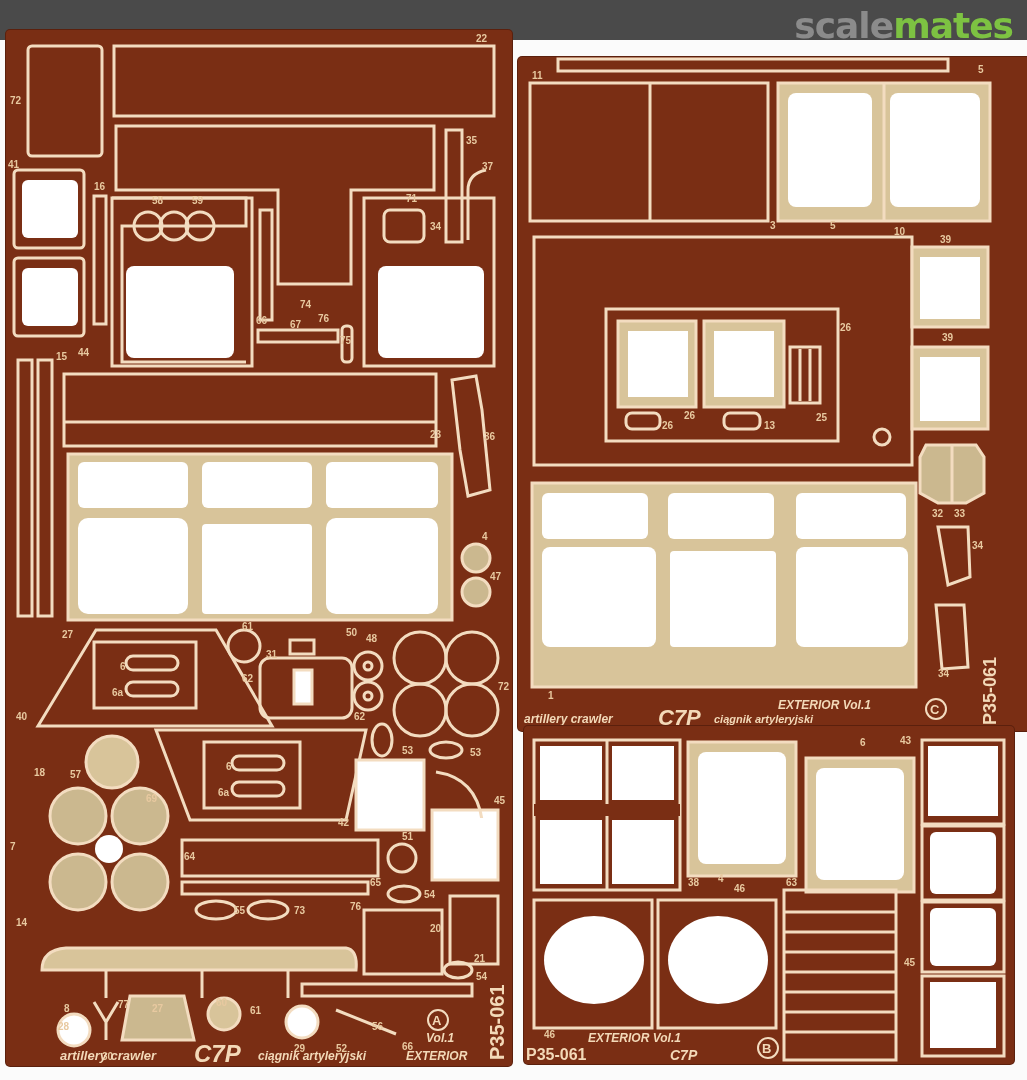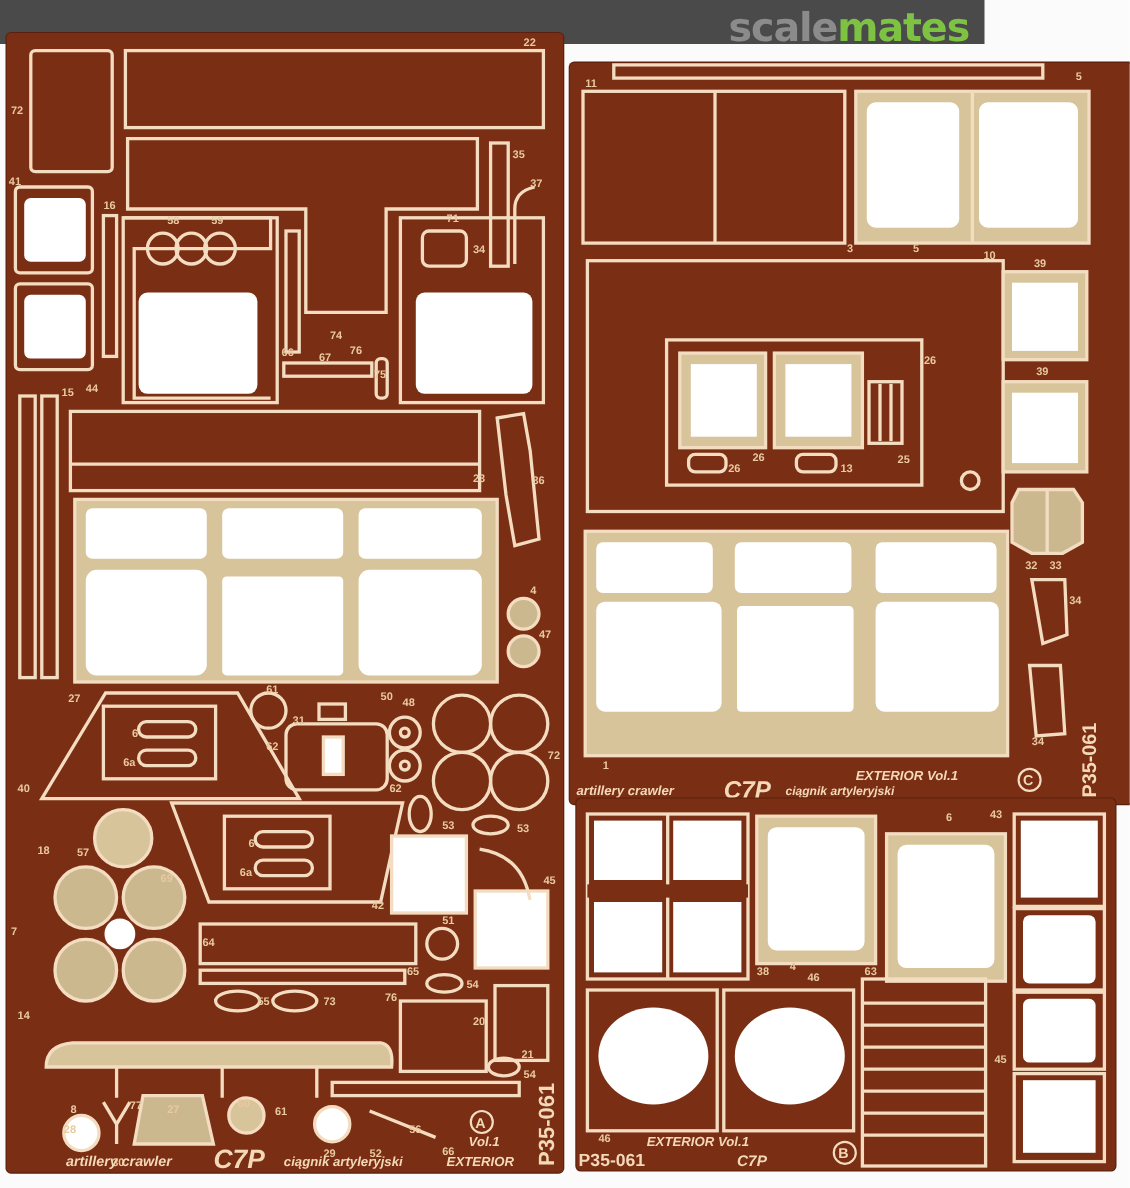--- a/index.html
+++ b/index.html
@@ -1,18 +1,18 @@
 <!DOCTYPE html>
 <html><head>
 <meta charset="utf-8">
 <style>
   * { box-sizing: border-box; margin: 0; padding: 0; }
   html, body { width: 1027px; height: 1080px; background: #ffffff; overflow: hidden; font-family: "Liberation Sans", sans-serif; }
   #stage { position: relative; width: 1027px; height: 1080px; background: #fbfbfb; }
-  .topbar { position: absolute; left: 0; top: 0; width: 895px; height: 40px; background: #4a4a4a; }
+  .topbar { position: absolute; left: 0; top: 0; width: 1027px; height: 40px; background: #4a4a4a; }
   .logo { position: absolute; right: 14px; top: 4px; font-family: "DejaVu Sans", sans-serif; font-weight: bold; font-size: 36px; letter-spacing: -1px; line-height: 44px; }
   .logo .a { color: #8b8b8b; }
   .logo .b { color: #7dc242; }
   .fret { position: absolute; background: #7a2e14; border-radius: 4px; box-shadow: 0 0 0 1px #5b200d; }
   svg { display: block; }
   .lbl { fill: #f3d9b8; font-family: "Liberation Sans", sans-serif; font-weight: bold; font-style: italic; }
   .num { fill: #e8c9a0; font-family: "Liberation Sans", sans-serif; font-size: 10px; font-weight: bold; }
 </style>
 </head>
 <body>

